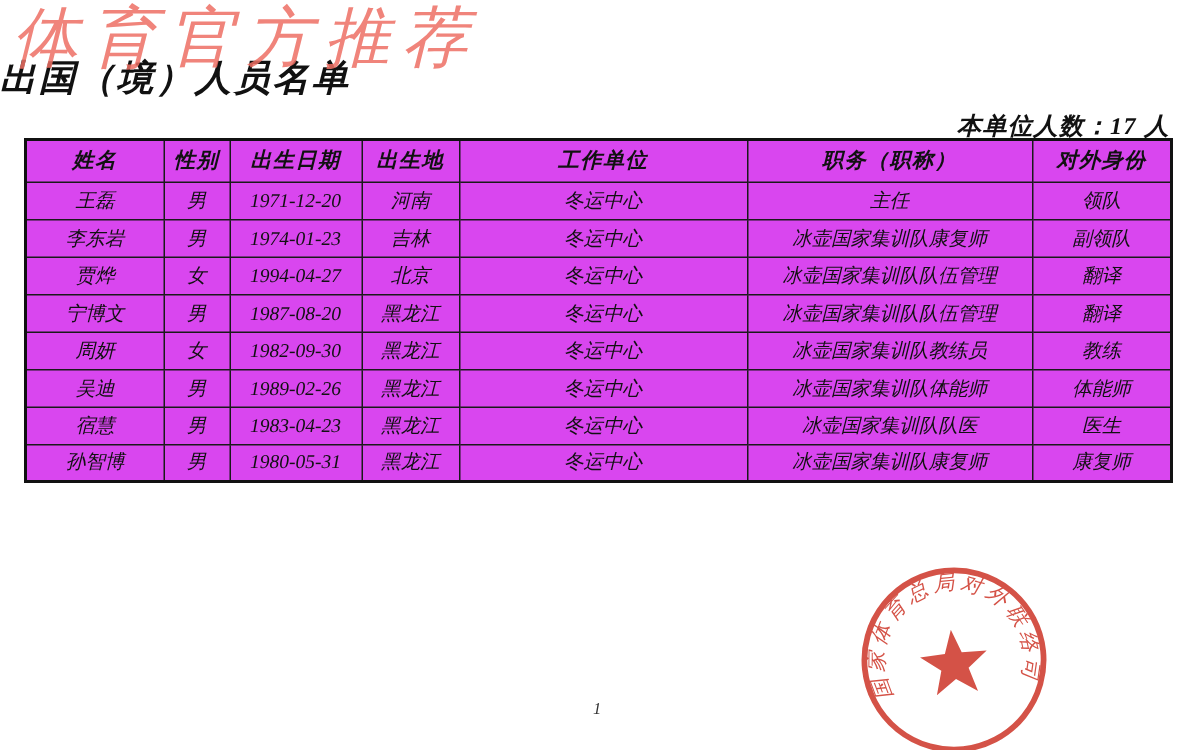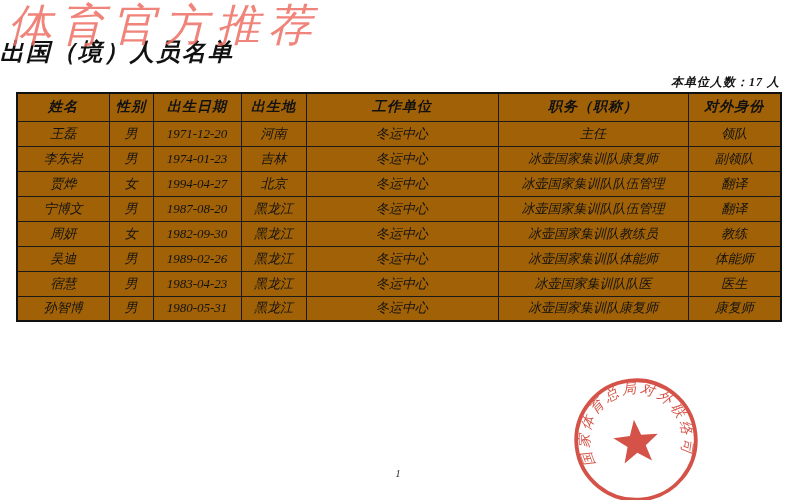--- a/index.html
+++ b/index.html
@@ -30,32 +30,32 @@
     top: 36px; left: 0; right: 0;
     text-align: left;
     font-size: 24px;
     font-weight: bold;
     letter-spacing: 2px;
   }
 
   .unit-count {
     position: absolute;
     top: 74px; right: 16px;
-    font-size: 12px;
+    font-size: 16px;
     font-weight: bold;
     letter-spacing: 1px;
   }
 
   table.personnel {
     position: absolute;
     top: 92px; left: 16px;
     width: 764px;
     border-collapse: collapse;
     table-layout: fixed;
-    background: #a16207;
+    background: #d946ef;
   }
   table.personnel th, table.personnel td {
     border: 1.5px solid #1a1a1a;
     text-align: center;
     vertical-align: middle;
     overflow: hidden;
     white-space: nowrap;
   }
   table.personnel th {
     height: 28px;

